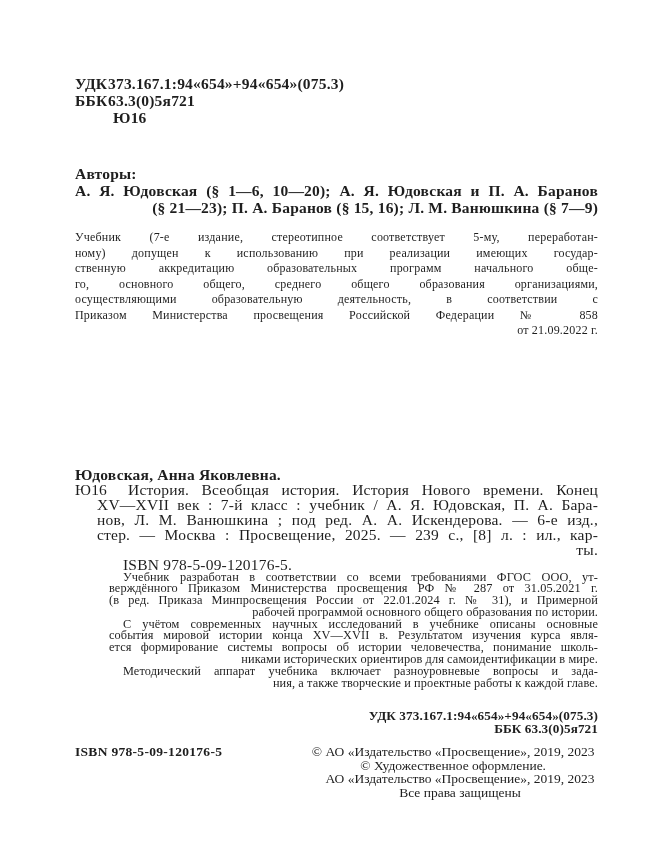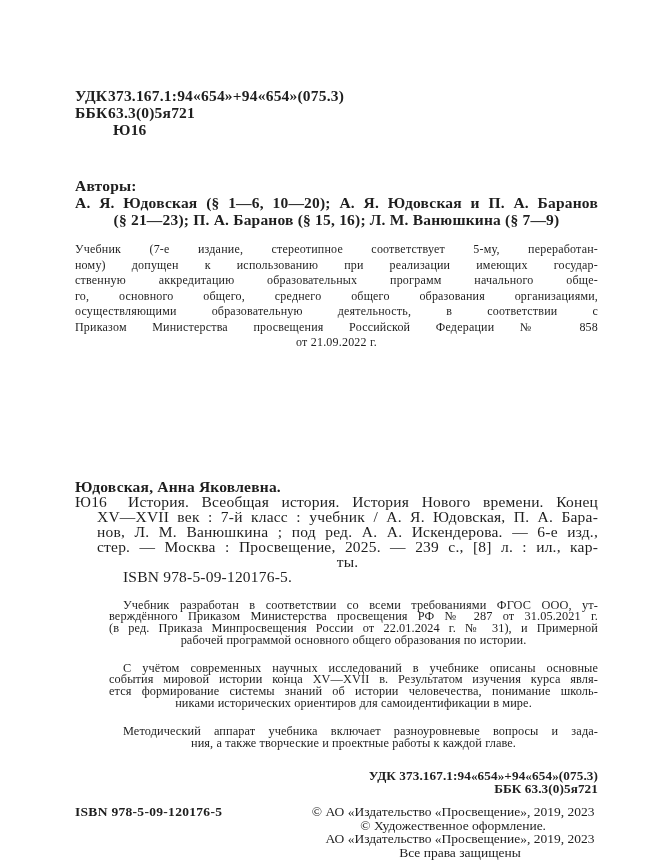--- a/index.html
+++ b/index.html
@@ -7,26 +7,26 @@
     position:relative;
     width:650px;height:865px;
     margin:0 auto;
     background:#ffffff;
     color:#1e1e1e;
     font-family:"Liberation Serif","DejaVu Serif",serif;
     overflow:hidden;
   }
   .content{
     position:absolute;
-    left:75px; top:16px;
+    left:75px; top:4px;
     width:523px;
   }
   
   .jline{ text-align:justify; text-align-last:justify; white-space:normal; }
-  .lline{ text-align:center; }
+  .lline{ text-align:right; }
 
   
   .codes-top{
     margin-top:71px;
     font-weight:bold;
     font-size:15.5px;
     line-height:17px;
     letter-spacing:0.2px;
   }
   .code-label{ display:inline-block; width:33px; }
@@ -62,21 +62,21 @@
   .bib-indent{ padding-left:31px; }
   .bib-isbn{ margin-left:48px; }
 
   
   .annotation{
     margin-left:34px;
     font-size:12.3px;
     line-height:11.8px;
     letter-spacing:0.1px;
   }
-  .ann-indent{ padding-left:14px;margin-top:16px; }
+  .ann-indent{ padding-left:14px; }
 
   
   .codes-bottom{
     margin-top:20px;
     text-align:right;
     font-weight:bold;
     font-size:13.2px;
     line-height:13px;
     letter-spacing:0.1px;
   }
@@ -139,21 +139,21 @@
       <div class="bib-isbn">ISBN 978-5-09-120176-5.</div>
     </div>
 
     <div class="annotation">
       <div class="jline ann-indent">Учебник разработан в соответствии со всеми требованиями ФГОС ООО, ут-</div>
       <div class="jline">верждённого Приказом Министерства просвещения РФ № 287 от 31.05.2021 г.</div>
       <div class="jline">(в ред. Приказа Минпросвещения России от 22.01.2024 г. № 31), и Примерной</div>
       <div class="lline">рабочей программой основного общего образования по истории.</div>
       <div class="jline ann-indent">С учётом современных научных исследований в учебнике описаны основные</div>
       <div class="jline">события мировой истории конца XV—XVII в. Результатом изучения курса явля-</div>
-      <div class="jline">ется формирование системы знаний об истории человечества, понимание школь-</div>
+      <div class="jline">ется формирование системы вопросы об истории человечества, понимание школь-</div>
       <div class="lline">никами исторических ориентиров для самоидентификации в мире.</div>
       <div class="jline ann-indent">Методический аппарат учебника включает разноуровневые вопросы и зада-</div>
       <div class="lline">ния, а также творческие и проектные работы к каждой главе.</div>
     </div>
 
     <div class="codes-bottom">
       <div>УДК 373.167.1:94«654»+94«654»(075.3)</div>
       <div>ББК 63.3(0)5я721</div>
     </div>
 

